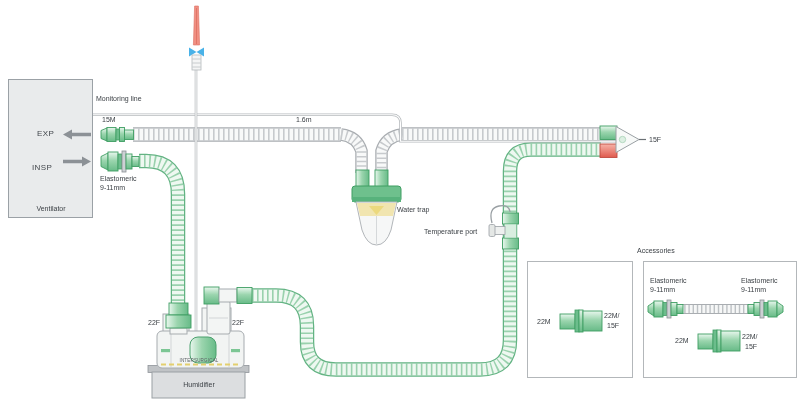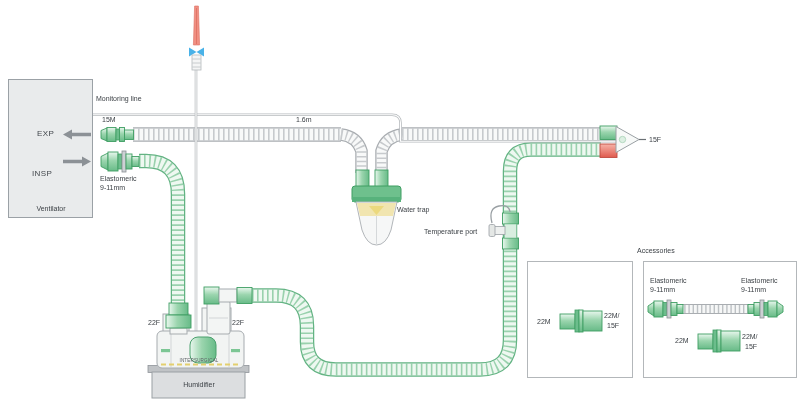--- a/index.html
+++ b/index.html
@@ -213,21 +213,21 @@
 
     <g>
       <rect class="gconn" x="698" y="334" width="15" height="15"></rect>
       <rect class="gdark" x="713" y="330" width="4" height="22"></rect>
       <rect class="gconn" x="717" y="330" width="4" height="22"></rect>
       <rect class="gconn" x="721" y="331" width="19" height="20"></rect>
     </g>
   </svg>
 
   <div class="lbl lbl-port" style="left:37px;top:129px;">EXP</div>
-  <div class="lbl lbl-port" style="left:32px;top:169px;">INSP</div>
+  <div class="lbl lbl-port" style="left:32px;top:163px;">INSP</div>
   <div class="lbl centered" style="left:18px;top:204px;width:66px;">Ventilator</div>
 
   <div class="lbl" style="left:96px;top:94px;">Monitoring line</div>
   <div class="lbl" style="left:102px;top:115px;">15M</div>
   <div class="lbl" style="left:296px;top:115px;">1.6m</div>
   <div class="lbl" style="left:100px;top:174px;">Elastomeric</div>
   <div class="lbl" style="left:100px;top:183px;">9-11mm</div>
   <div class="lbl" style="left:397px;top:205px;">Water trap</div>
   <div class="lbl" style="left:424px;top:227px;">Temperature port</div>
   <div class="lbl" style="left:649px;top:135px;">15F</div>

